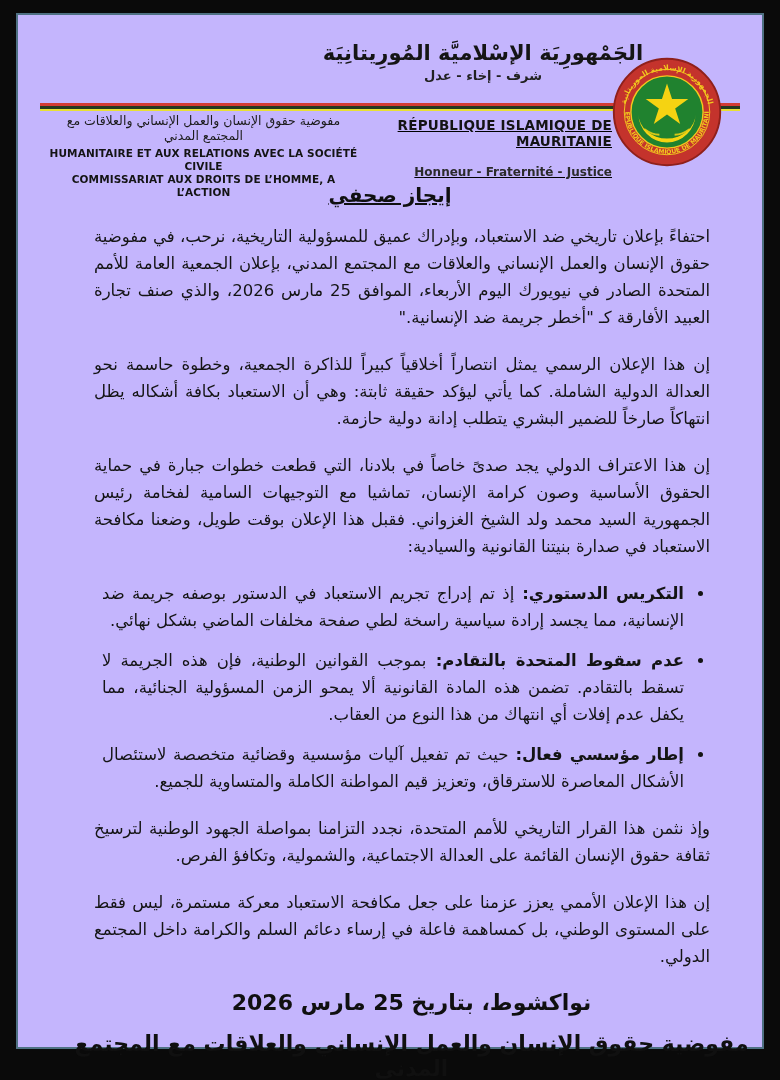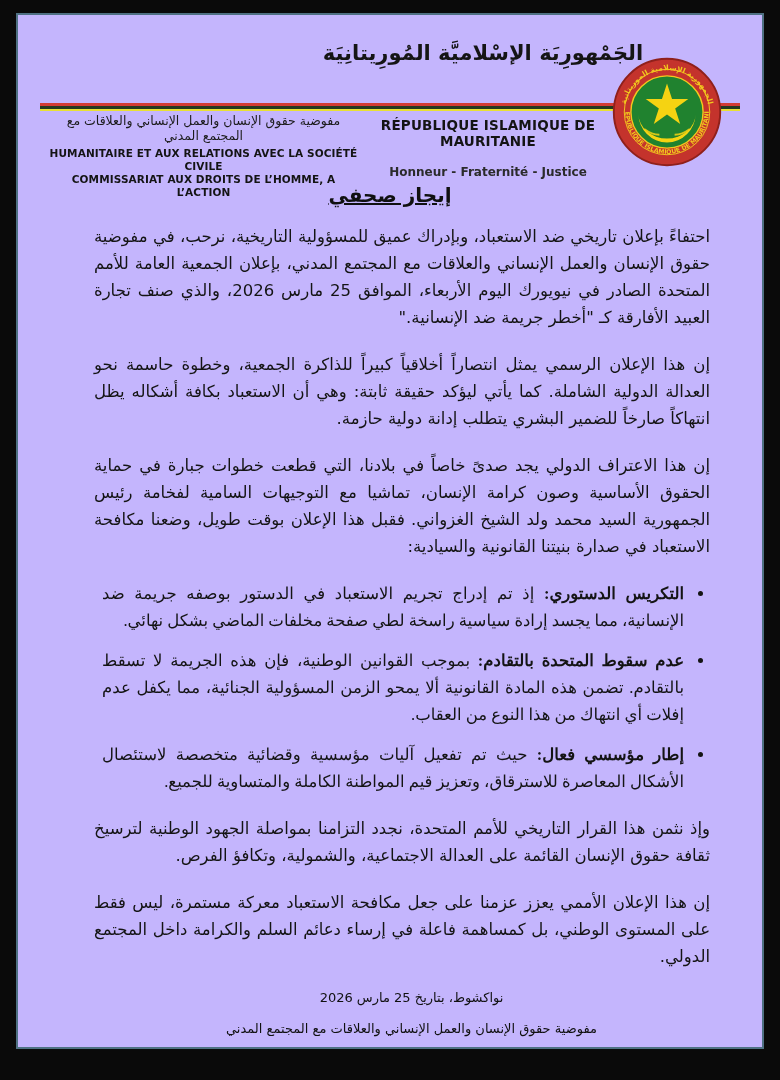--- a/index.html
+++ b/index.html
@@ -44,21 +44,21 @@
     position:absolute; left:28px; top:98px; width:315px; text-align:center;
   }
   .col-left .ar{
     direction:rtl; font-size:12.5px; color:#1c1c1c; line-height:15px;
   }
   .col-left .fr{
     font-size:10.5px; font-weight:bold; color:#141414; line-height:13px; margin-top:4px;
     letter-spacing:0.1px;
   }
   .col-right{
-    position:absolute; left:330px; top:102px; width:280px; text-align:center;
+    position:absolute; left:314px; top:102px; width:280px; text-align:right;text-decoration:underline;
   }
   .col-right .fr-title{
     font-size:13.5px; font-weight:bold; color:#141414; letter-spacing:0.2px;
   }
   .col-right .fr-motto{
     font-size:12px; font-weight:bold; color:#2b2b2b; margin-top:16px;
   }
   
   .doc-title{
     text-align:center; direction:rtl;
@@ -73,39 +73,40 @@
     font-size:16.5px;
     line-height:27px;
     text-align:justify;
   }
   .body-text p{margin:0 0 20px 0;}
   .body-text ul{
     margin:0 0 20px 0;
     padding:0 24px 0 0;
     list-style:disc outside;
   }
-  .body-text li{margin:0 0 13px 8px; padding-right:2px;font-family:Liberation Serif, serif;}
+  .body-text li{margin:0 0 13px 8px; padding-right:2px;}
   .body-text li:last-child{margin-bottom:0;}
   .lead{font-weight:bold;}
   .footer{
     direction:rtl; text-align:center;
-    font-weight:normal; color:#101010;
-    font-size:13px; margin-top:6px;padding-left:43px;
+    font-weight:bold; color:#101010;
+    font-size:22px; margin-top:6px;padding-left:43px;
   }
   .footer .sig{margin-top:16px;}
 </style>
 </head>
 <body>
 
 <div class="page">
 
   <div class="header">
 
     <div class="nat-title-ar">
       <div class="main">الجَمْهورِيَة الإسْلاميَّة المُورِيتانِيَة</div>
+      <div class="motto">شرف - إخاء - عدل</div>
     </div>
 
     <div class="flag-bar"></div>
 
     <svg class="seal" viewBox="0 0 120 120">
       <defs>
         <path id="arcTop" d="M 60,60 m -44,0 a 44,44 0 1,1 88,0"></path>
         <path id="arcBot" d="M 60,60 m -44,0 a 44,44 0 1,0 88,0"></path>
       </defs>
       <circle cx="60" cy="60" r="56" fill="#c4332c" stroke="#8f201b" stroke-width="2"></circle>

